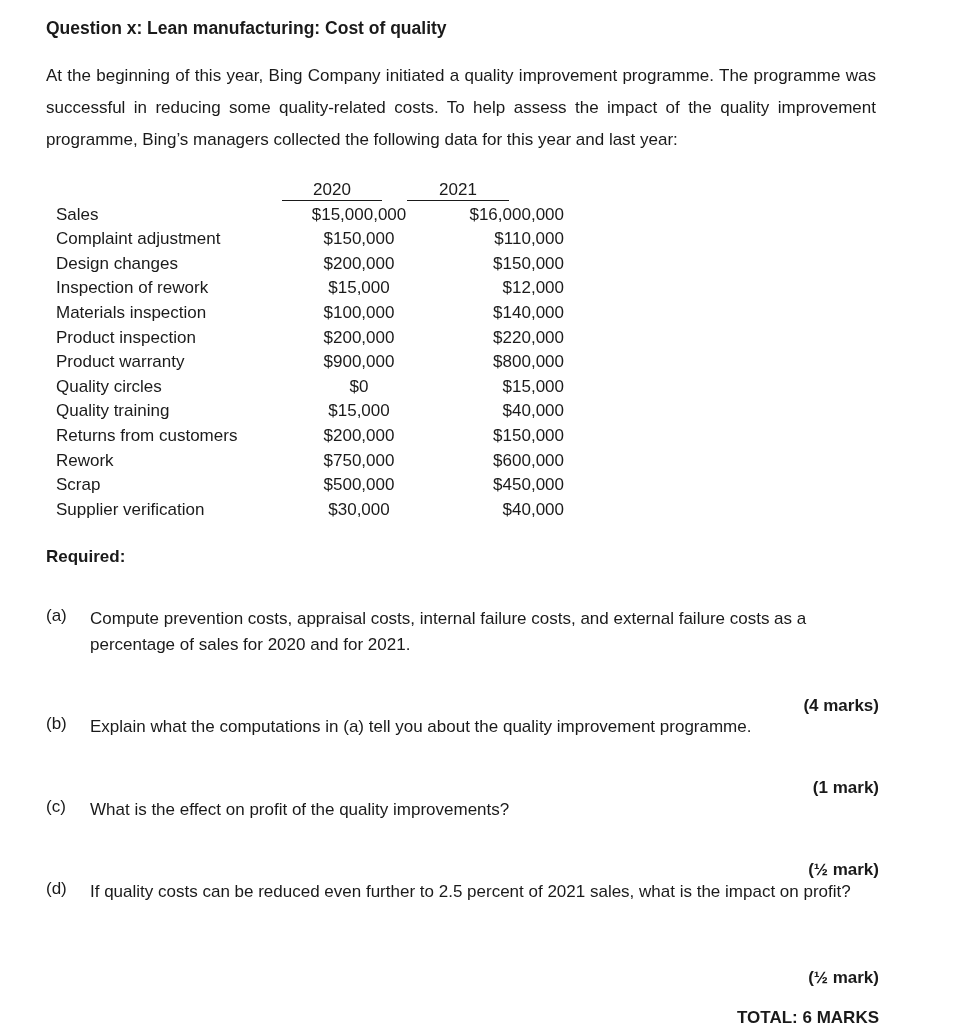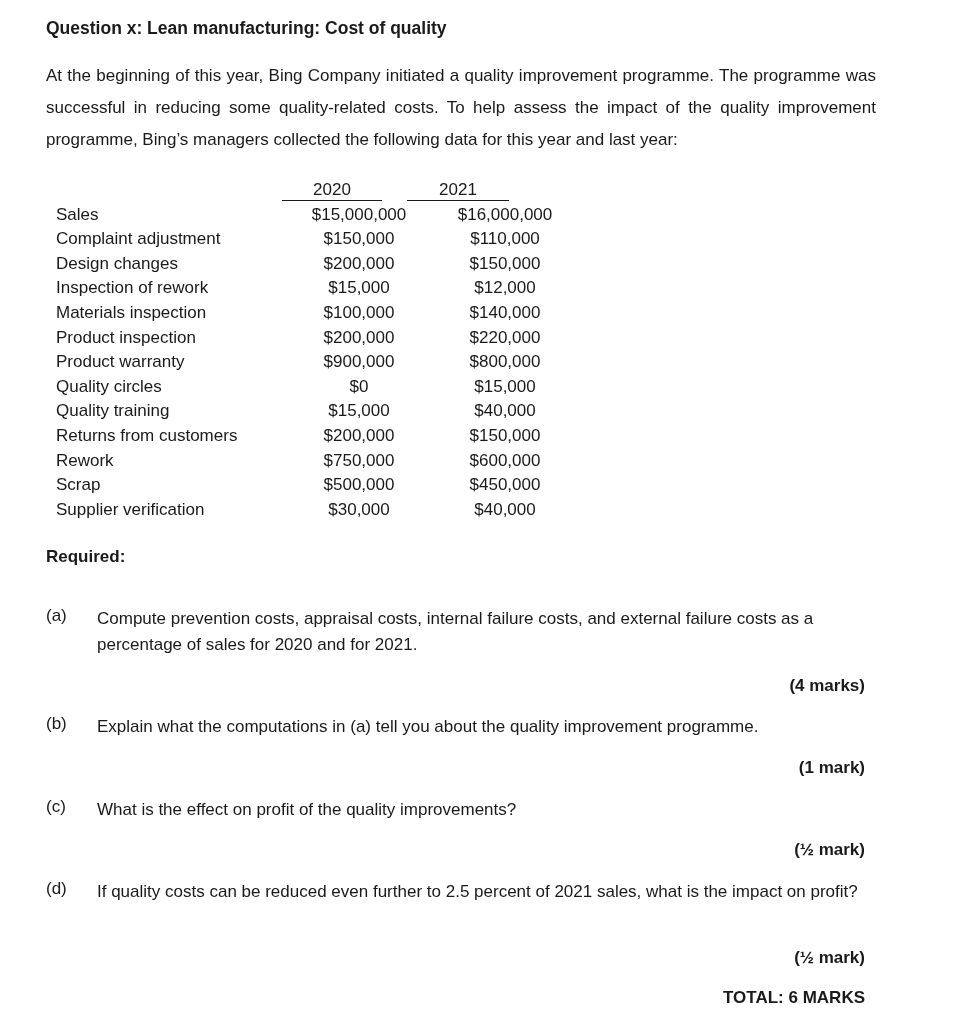--- a/index.html
+++ b/index.html
@@ -7,29 +7,29 @@
     width: 961px; height: 1024px; position: relative; overflow: hidden;
     font-family: "Liberation Sans", "DejaVu Sans", sans-serif;
     color: #1a1a1a; font-size: 17px;
   }
   .title { position: absolute; left: 46px; top: 18px; font-weight: bold; font-size: 17.5px; }
   .intro { position: absolute; left: 46px; top: 60px; width: 830px; line-height: 32px; font-size: 17px; text-align: justify; }
   .table { position: absolute; left: 56px; top: 180px; width: 460px; }
   .hdr-row, .row { position: relative; height: 24.6px; }
   .c-label { position: absolute; left: 0; width: 220px; }
   .c-2020 { position: absolute; left: 222px; width: 162px; text-align: center; }
-  .c-2021 { position: absolute; left: 350px; width: 158px; text-align: center; padding-left: 20px; }
+  .c-2021 { position: absolute; left: 350px; width: 158px; text-align: right; }
   .yr { position: absolute; top: 0; text-align: center; border-bottom: 1.5px solid #1a1a1a; line-height: 20px; }
   .yr-2020 { left: 226px; width: 100px; }
   .yr-2021 { left: 351px; width: 102px; }
   .required { position: absolute; left: 46px; top: 547px; font-weight: bold; text-align: right; }
   .q { position: absolute; left: 46px; width: 830px; }
   .q-letter { position: absolute; left: 0; top: 0; }
-  .q-text { position: absolute; left: 51px; width: 780px; line-height: 26px; }
-  .marks { position: absolute; right: 96px; font-weight: bold; text-align: left; }
+  .q-text { position: absolute; left: 44px; width: 780px; line-height: 26px; }
+  .marks { position: absolute; right: 82px; font-weight: bold; text-align: left; margin-top: 20px; }
 </style>
 </head>
 <body>
 
 <div class="title">Question x: Lean manufacturing: Cost of quality</div>
 <div class="intro">At the beginning of this year, Bing Company initiated a quality improvement programme. The programme was successful in reducing some quality-related costs. To help assess the impact of the quality improvement programme, Bing’s managers collected the following data for this year and last year:</div>
 
 <div class="table">
   <div class="hdr-row">
     <div class="yr yr-2020">2020</div>

